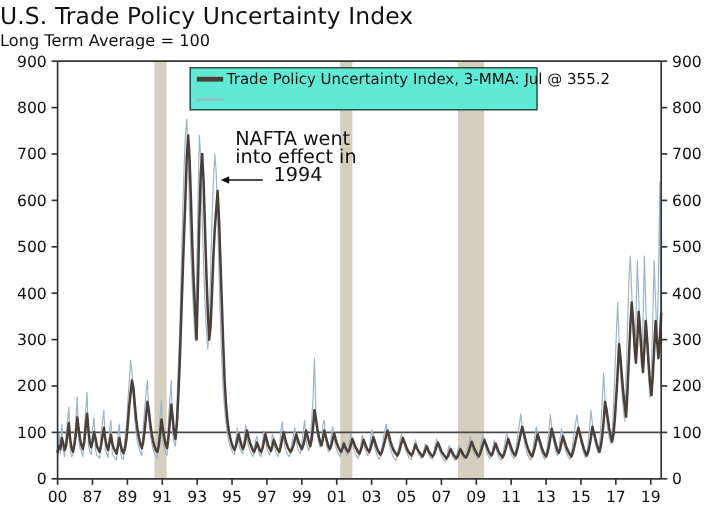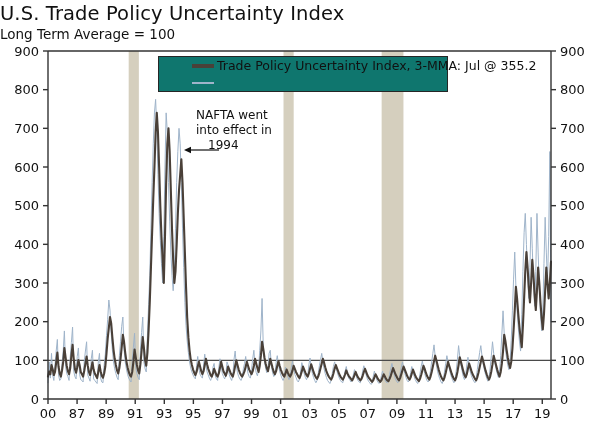--- a/index.html
+++ b/index.html
@@ -49,23 +49,22 @@
     font-family: "DejaVu Sans", sans-serif;
     font-size: 13px;
     fill: #111111;
   }
   .tick-label-y-left { text-anchor: end; }
   .tick-label-y-right { text-anchor: start; }
   .tick-label-x { text-anchor: middle; }
   .legend-box {
     position: absolute;
     border: 1px solid #262626;
-    background: #0f766e;
+    background: #5eead4;
     box-sizing: border-box;
-    padding-left: 28px;
   }
   .legend-row {
     display: flex;
     align-items: center;
     height: 17px;
     padding-left: 5px;
   }
   .legend-swatch {
     width: 22px;
     flex: 0 0 22px;
@@ -80,21 +79,21 @@
     background: #9fb4ca;
   }
   .legend-text {
     font-size: 12.5px;
     color: #111111;
     white-space: nowrap;
     line-height: 13px;
   }
   .annotation {
     position: absolute;
-    font-size: 12px;
+    font-size: 16px;
     color: #111111;
     line-height: 15px;
     white-space: nowrap;
   }
 </style>
 </head>
 <body>
 
 <div id="chart-root">
 
@@ -210,16 +209,16 @@
       <span class="legend-text">Trade Policy Uncertainty Index, 3-MMA: Jul @ 355.2</span>
     </div>
     <div class="legend-row">
       <span class="legend-swatch thin"></span>
     </div>
   </div>
 
   <div class="annotation" id="annot" style="left: 196px; top: 108px;">
     <div>NAFTA went</div>
     <div>into effect in</div>
-    <div style="margin-left:12px">1994</div>
+    <div style="margin-left:32px">1994</div>
   </div>
 
 </div>
 
 </body></html>

